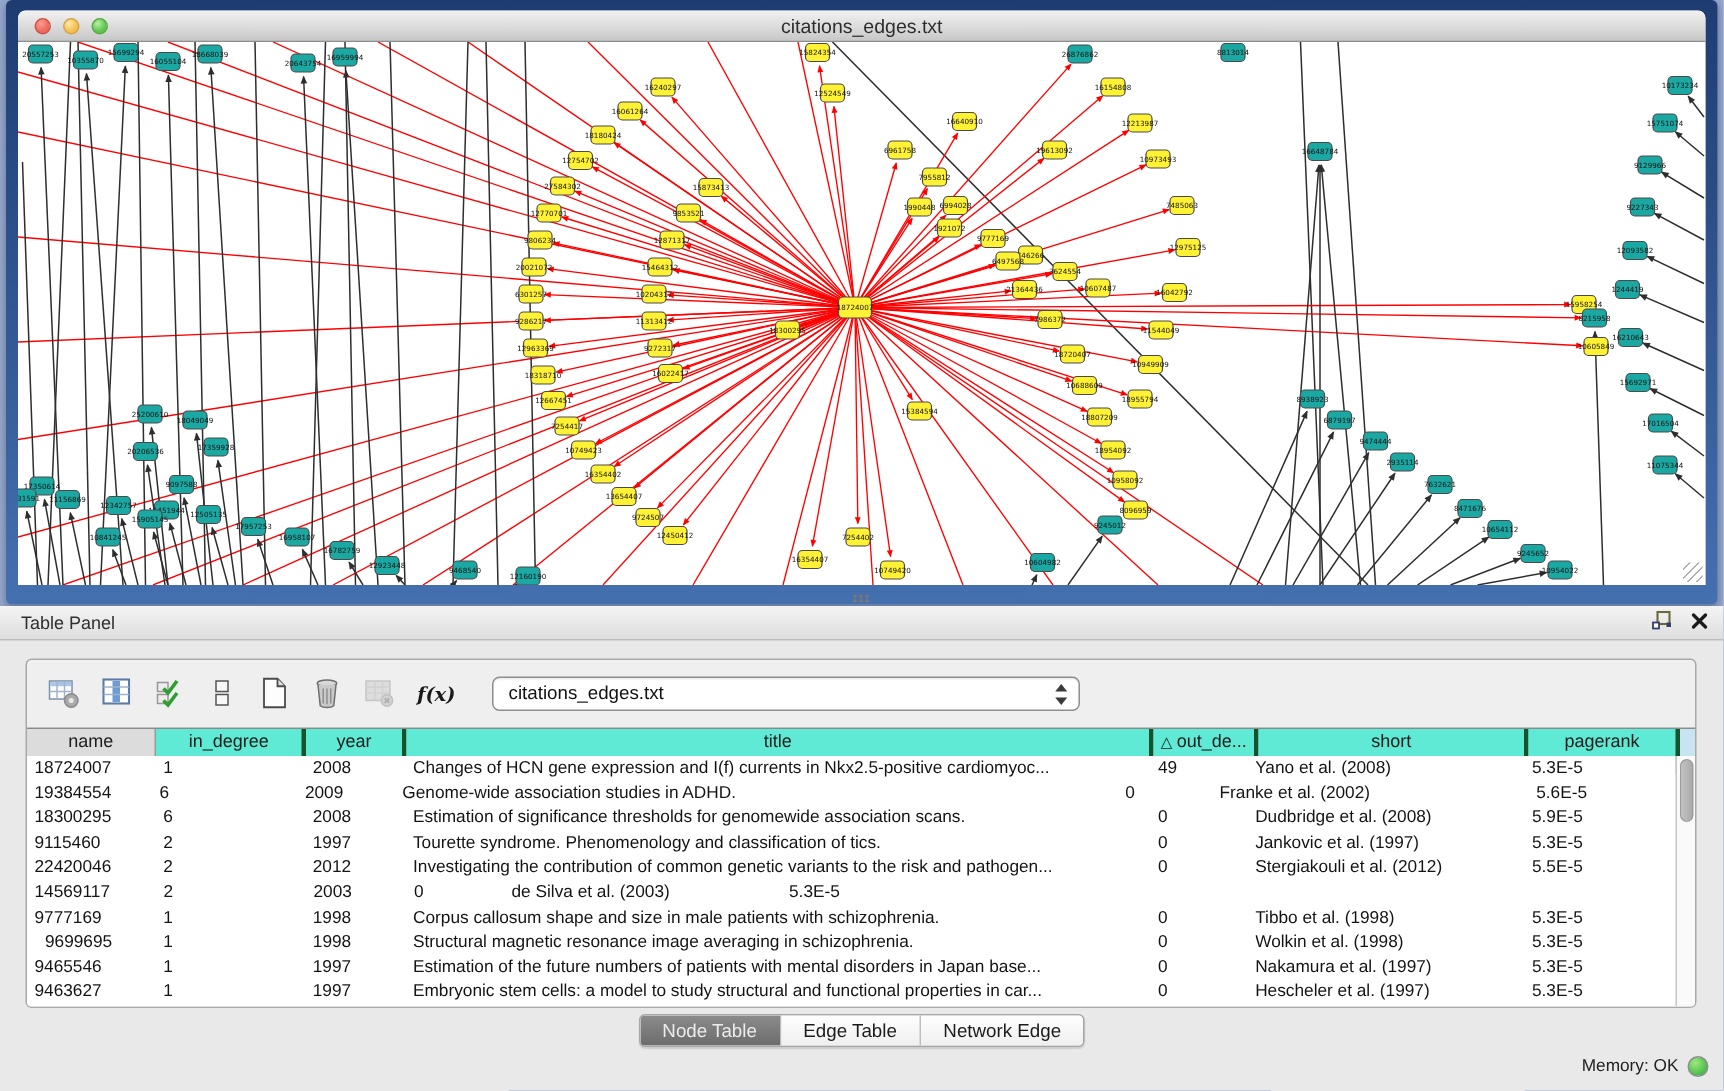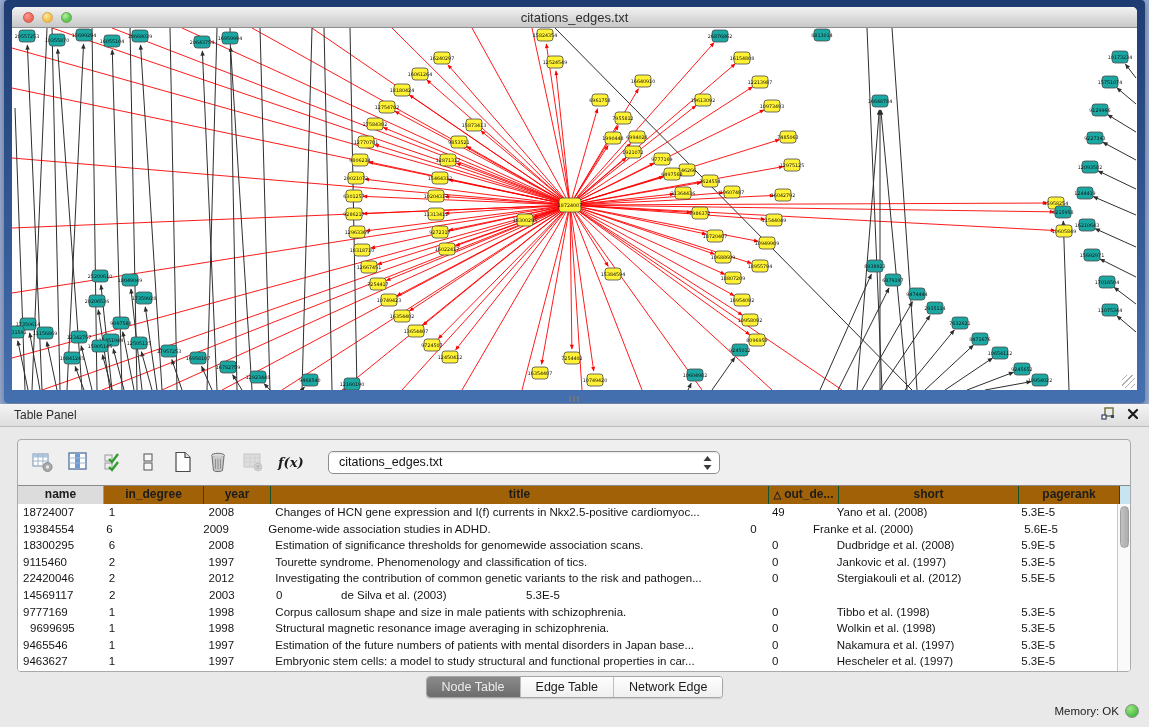--- a/index.html
+++ b/index.html
@@ -44,23 +44,23 @@
   .tbtn { width:24px; height:24px; border:none; background:transparent; padding:0; cursor:default; }
   .tbtn svg { display:block; }
   .combo { margin-left:16px; width:392px; height:23px; background:#fff;
     border:1px solid #8E8E8E; border-radius:5px; position:relative;
     font-size:12.5px; line-height:21px; color:#111; padding-left:10px;
     box-shadow:inset 0 1px 1px rgba(0,0,0,.08); }
   .combo-arrows { position:absolute; right:7px; top:4px; }
 
   .tablegrid { position:absolute; left:0; right:0; top:45px; bottom:0;
     background:#fff; border-top:1px solid #8A8A8A; }
-  .thead { display:flex; height:30px; border-bottom:1px solid #707070; background:#C7E4F3;font-weight:bold; }
+  .thead { display:flex; height:30px; border-bottom:1px solid #707070; background:#C7E4F3; }
   .th { font-size:12px; line-height:17px; text-align:center; color:#1c1c1c;
-    border-right:1px solid #14532d; background:#a16207; overflow:hidden; white-space:nowrap; }
+    border-right:3px solid #14532d; background:#5eead4; overflow:hidden; white-space:nowrap; }
   .th.gray { background:#DCDCDC; border-right:1px solid #9A9A9A; }
   .th .sort { font-size:10px; margin-right:3px; color:#222; }
   .tbody { position:absolute; left:0; right:13px; top:18px; bottom:0; overflow:hidden; background:#fff; }
   .tr { display:flex; height:16.6px; }
   .td { font-size:11.5px; line-height:16.5px; padding-left:5px; color:#141414;
     overflow:hidden; white-space:nowrap; }
   .td.center { padding-left:0; }
   .vscroll { position:absolute; right:0; top:18px; bottom:0; width:13px;
     background:#FAFAFA; border-left:1px solid #C6C6C6; }
   .vthumb { position:absolute; left:1.5px; top:2px; width:9px; height:42px; border-radius:5px;
@@ -842,21 +842,21 @@
               <div class="td" style="width: 70px;">49</div>
               <div class="td center" style="width: 180px;">Yano et al. (2008)</div>
               <div class="td" style="width: 101px;">5.3E-5</div>
             </div>
             <div class="tr">
               <div class="td" style="width: 86px;">19384554</div>
               <div class="td" style="width: 100px;">6</div>
               <div class="td" style="width: 67px;">2009</div>
               <div class="td" style="width: 498px;">Genome-wide association studies in ADHD.</div>
               <div class="td" style="width: 70px;">0</div>
-              <div class="td center" style="width: 180px;">Franke et al. (2000)</div>
+              <div class="td center" style="width: 180px;">Franke et al. (2002)</div>
               <div class="td" style="width: 101px; margin-left: 32px;">5.6E-5</div>
             </div>
             <div class="tr">
               <div class="td" style="width: 86px;">18300295</div>
               <div class="td" style="width: 100px;">6</div>
               <div class="td" style="width: 67px;">2008</div>
               <div class="td" style="width: 498px;">Estimation of significance thresholds for genomewide association scans.</div>
               <div class="td" style="width: 70px;">0</div>
               <div class="td center" style="width: 180px;">Dudbridge et al. (2008)</div>
               <div class="td" style="width: 101px;">5.9E-5</div>

